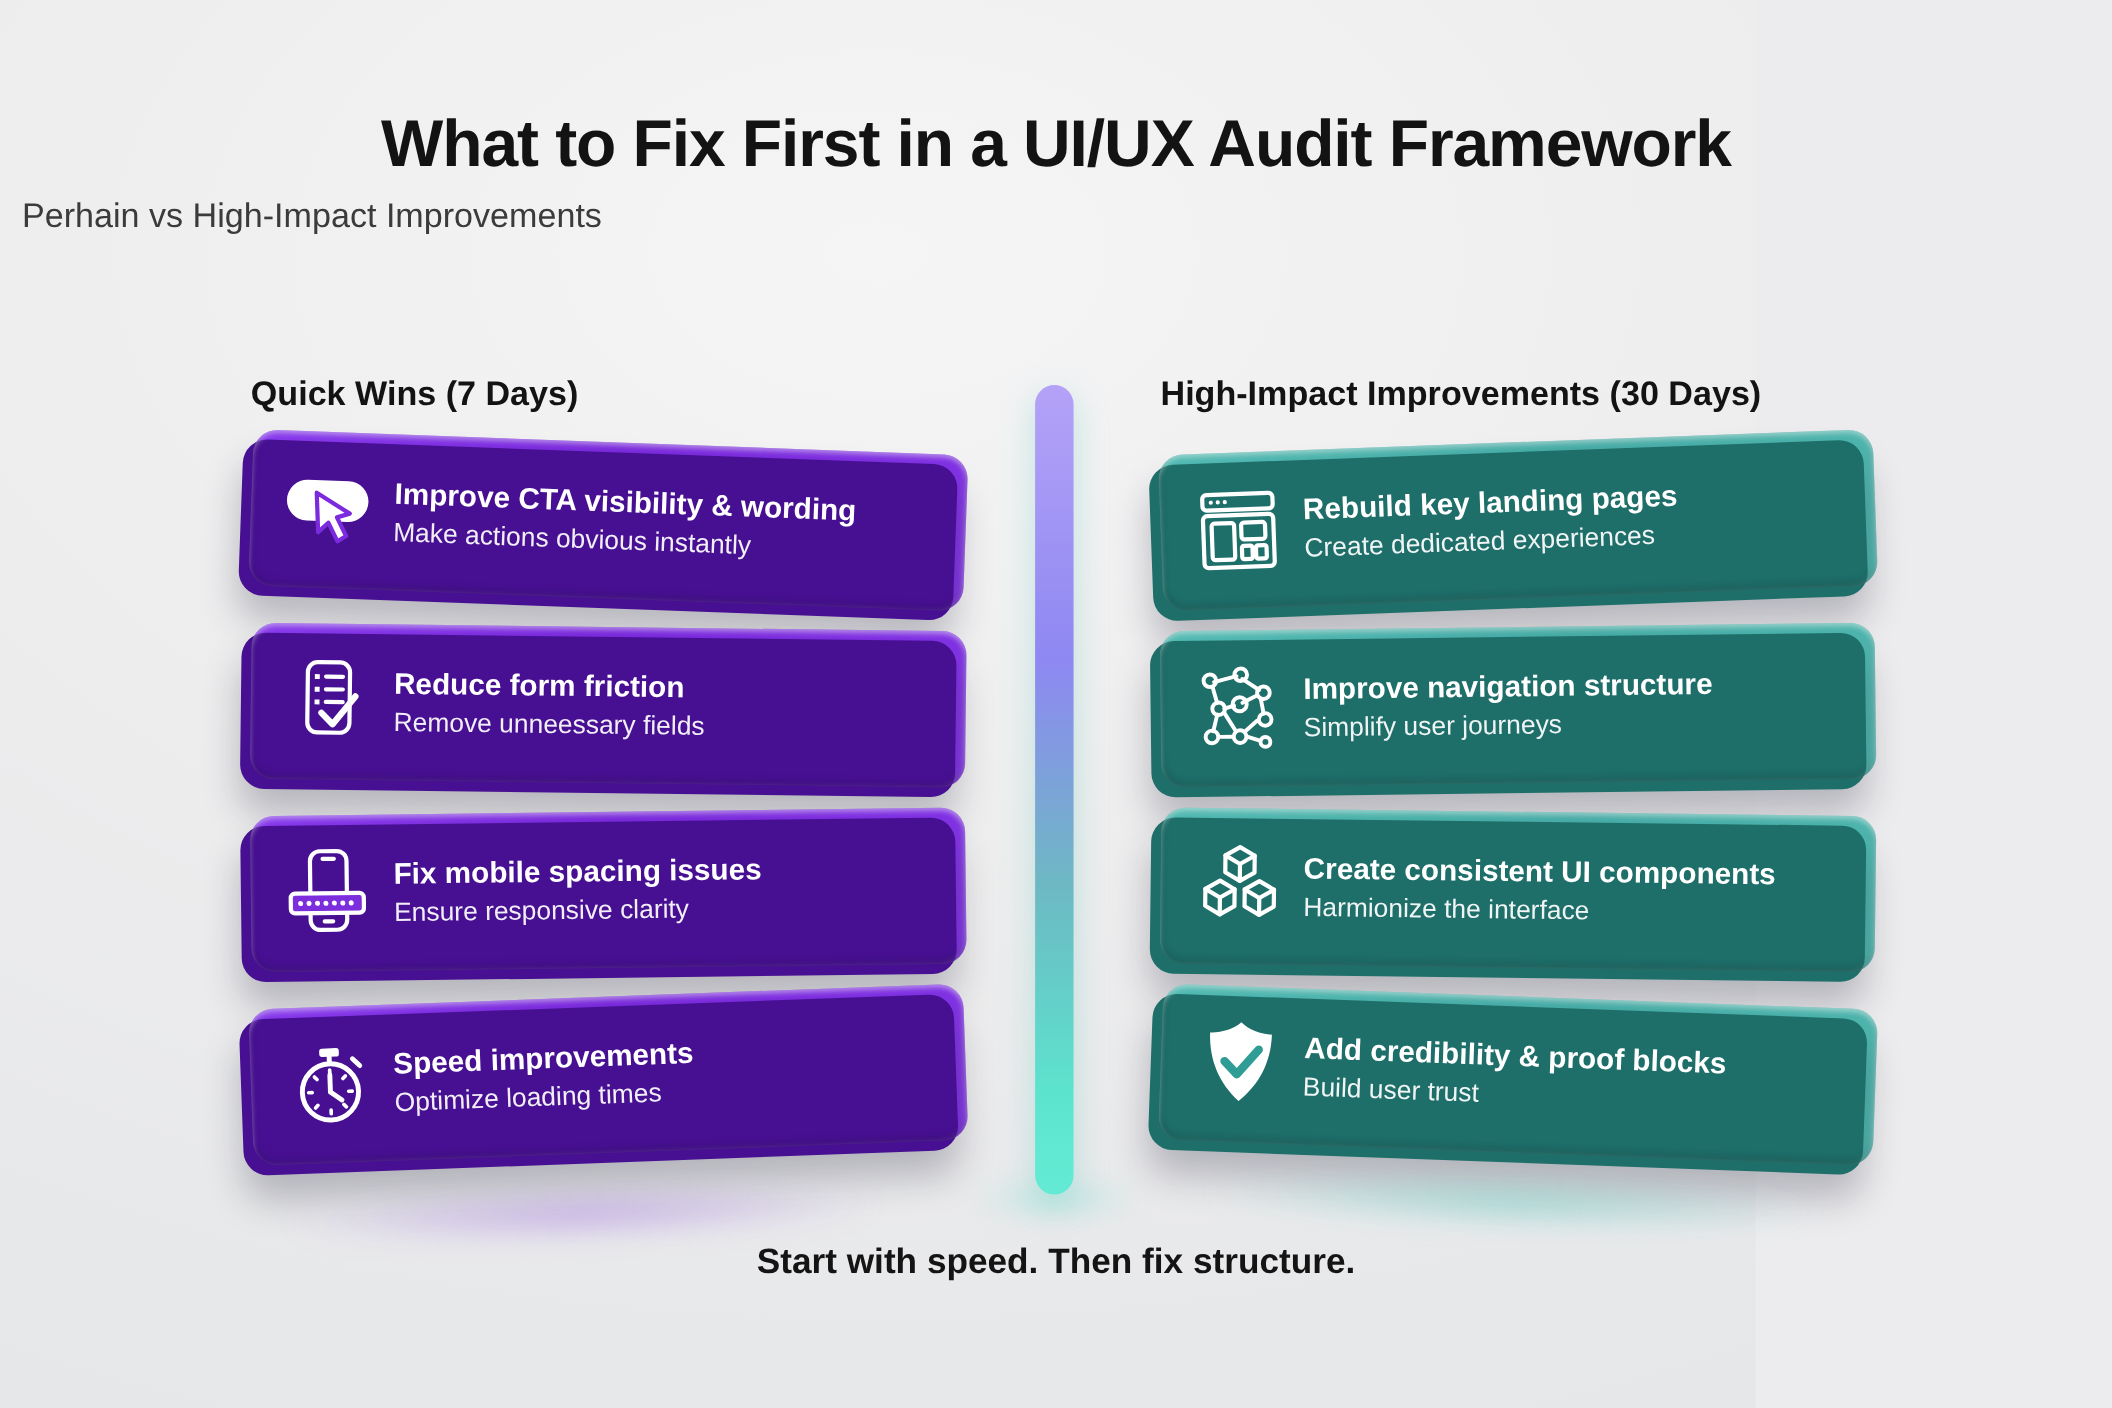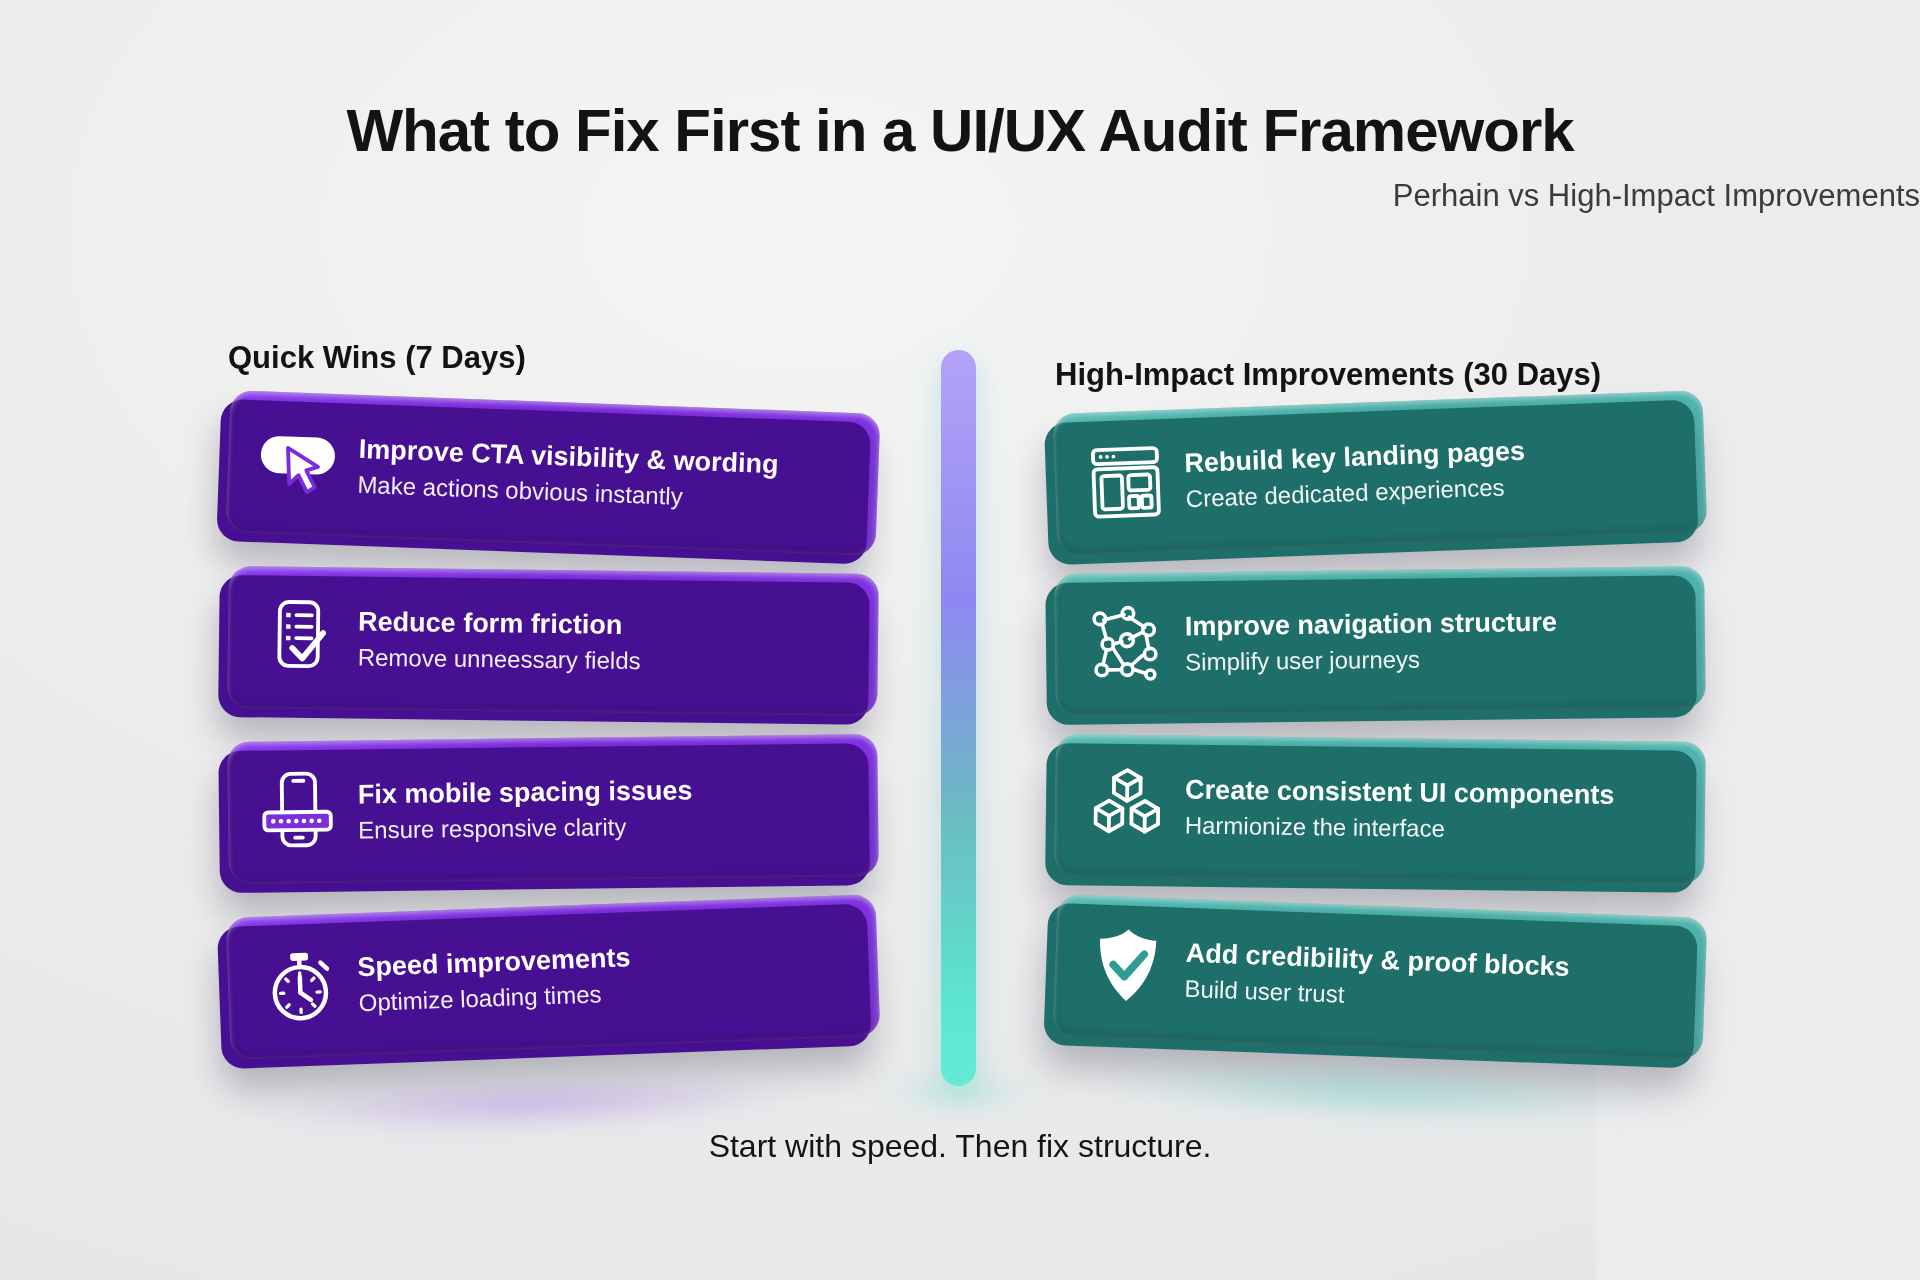--- a/index.html
+++ b/index.html
@@ -13,28 +13,28 @@
     position:relative; width:1596px; height:1280px;
     background:radial-gradient(120% 95% at 50% 18%, #f5f5f6 0%, #ededee 45%, #e5e6e8 100%);
   }
   .page-title {
     position:absolute; top:96px; left:0; width:1920px;
     text-align:center; font-size:60px; font-weight:700;
     letter-spacing:-1px; color:#131313;
   }
   .page-subtitle {
     position:absolute; top:178px; left:0; width:1920px;
-    text-align:right; font-size:31px; font-weight:400; color:#3b3b3b;
+    text-align:left; font-size:31px; font-weight:400; color:#3b3b3b;padding-left:20px;
   }
   .col-header {
     position:absolute; top:340px; width:650px;
     font-size:31px; font-weight:700; color:#131313;
   }
   .col-header.left  { left:228px; }
-  .col-header.right { left:1055px;margin-top:17px; }
+  .col-header.right { left:1055px; }
 
   .divider {
     position:absolute; left:941px; top:350px; width:35px; height:736px;
     border-radius:18px;
     background:linear-gradient(180deg,#b4a2f7 0%, #8e88f2 34%, #6db9c3 62%, #5ce4ce 88%, #66ecd6 100%);
     box-shadow:0 10px 30px rgba(100,200,190,.35);
   }
 
   .column { position:absolute; top:402px; width:650px; }
   .column.col-left  { left:228px; }
@@ -68,21 +68,21 @@
   .col-right .card:nth-child(4){ transform:rotate(2.1deg); }
 
   .icon-box { width:104px; min-width:104px; height:104px; display:flex; align-items:center; justify-content:center; }
   .icon-box svg { width:92px; height:92px; }
   .card-text { margin-left:6px; padding-right:14px; }
   .card-title { font-size:27px; font-weight:700; color:#ffffff; line-height:1.4; }
   .card-sub   { font-size:24px; font-weight:400; color:rgba(255,255,255,.93); line-height:1.35; }
 
   .footer-note {
     position:absolute; top:1128px; left:0; width:1920px;
-    text-align:center; font-size:32px; font-weight:400; color:#141414;
+    text-align:center; font-size:32px; font-weight:700; color:#141414;
   }
 
   .glow { position:absolute; filter:blur(12px); pointer-events:none; }
   .glow.left  { left:250px;  top:1082px; width:560px; height:44px; transform:rotate(-2deg);
                 background:radial-gradient(ellipse at center, rgba(130,70,220,.38), rgba(130,70,220,0) 70%); }
   .glow.right { left:1090px; top:1070px; width:570px; height:46px; transform:rotate(2deg);
                 background:radial-gradient(ellipse at center, rgba(60,200,185,.40), rgba(60,200,185,0) 70%); }
   .glow.divider-glow { left:880px; top:1075px; width:160px; height:30px;
                 background:radial-gradient(ellipse at center, rgba(90,225,205,.45), rgba(90,225,205,0) 70%); }
 </style>

